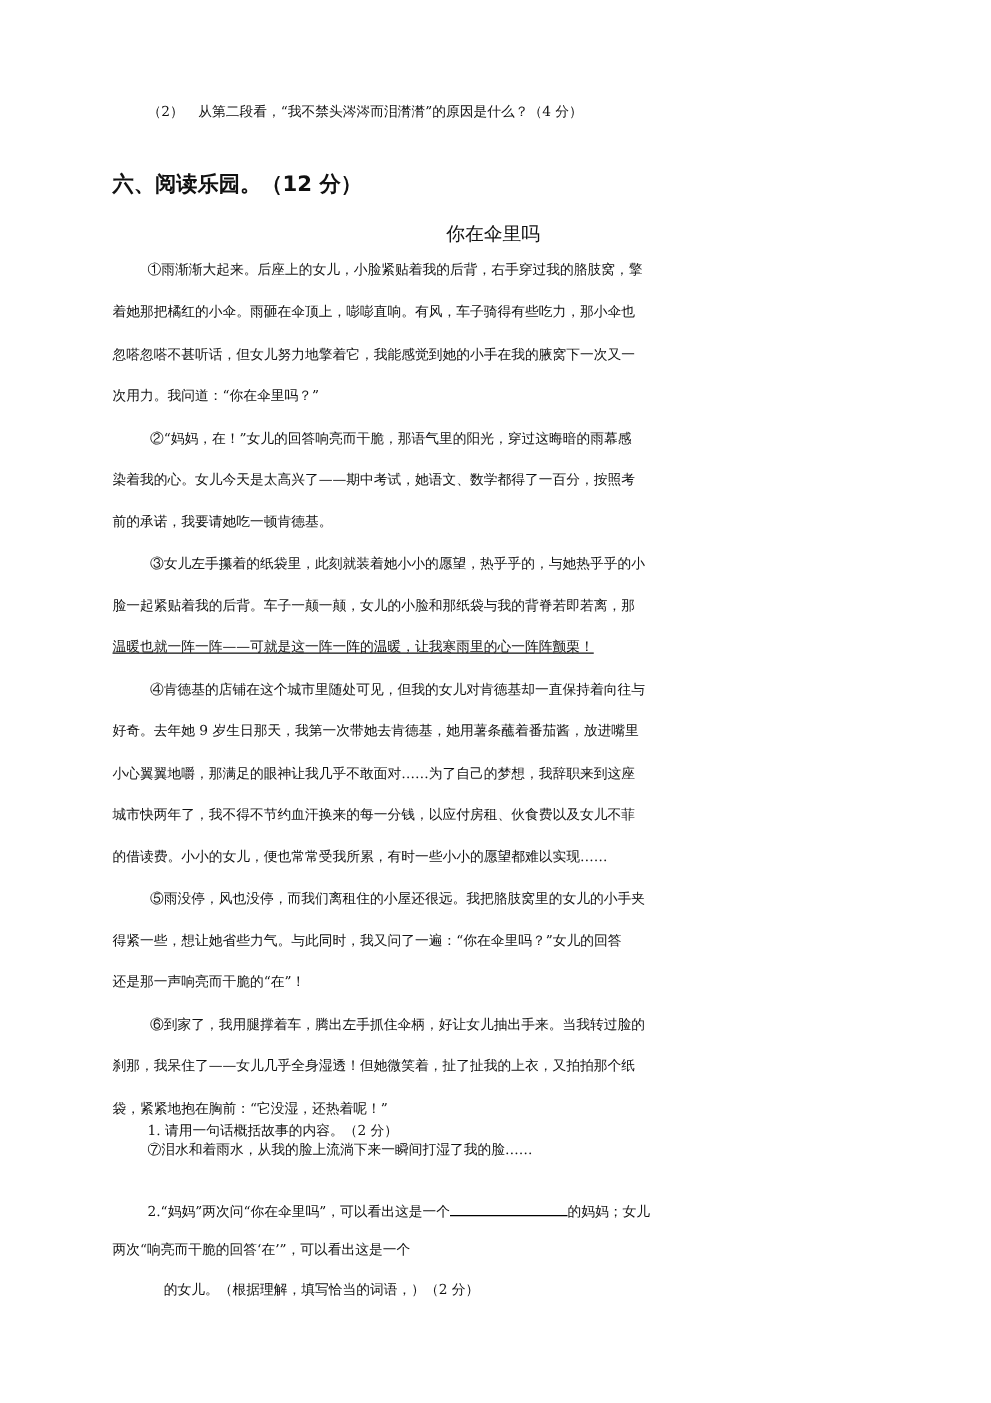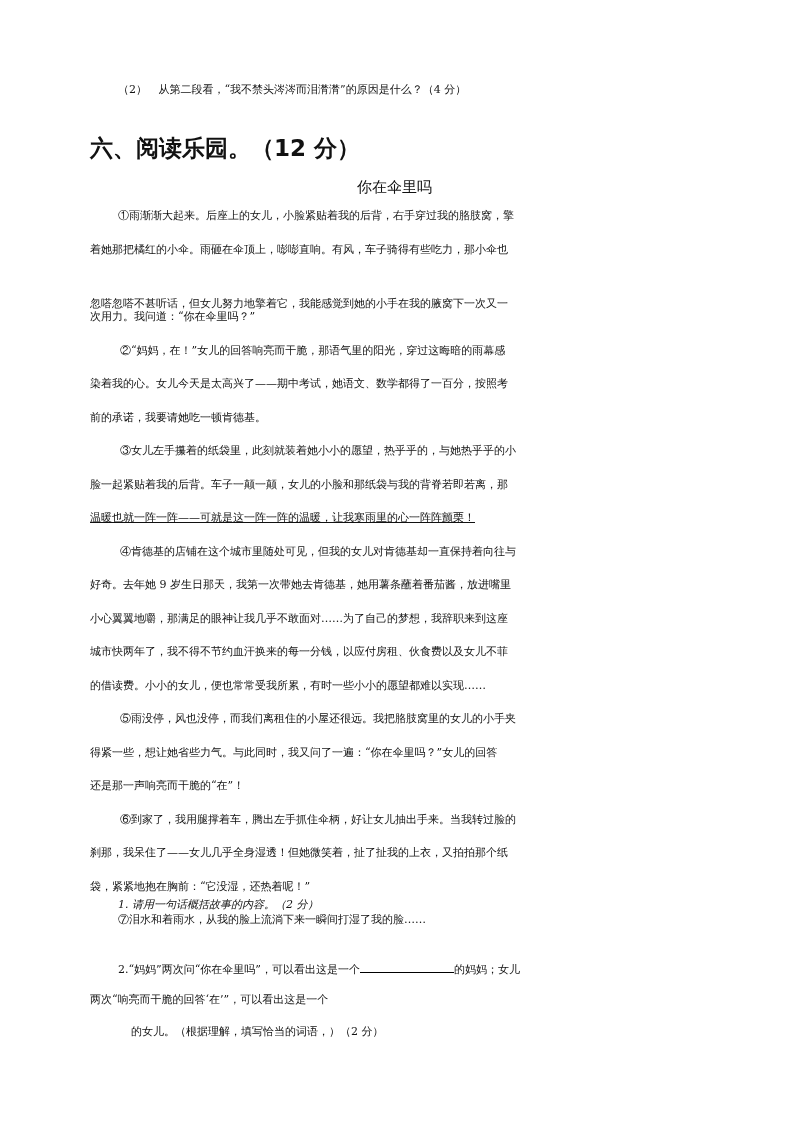--- a/index.html
+++ b/index.html
@@ -1,56 +1,56 @@
 <!DOCTYPE html>
 <html><head>
 <meta charset="utf-8">
 <style>
   html, body { margin: 0; padding: 0; background: #ffffff; }
   body { width: 793px; height: 1122px; position: relative; overflow: hidden;
          font-family: "DejaVu Serif", "Liberation Serif", serif; color: #111; }
   .line { position: absolute; white-space: nowrap; font-size: 11px; line-height: 20px; }
-  .heading { font-family: "DejaVu Sans", "Liberation Sans", sans-serif; font-weight: bold; font-size: 23px; text-align: right; }
+  .heading { font-family: "DejaVu Sans", "Liberation Sans", sans-serif; font-weight: bold; font-size: 17px; text-align: right; }
   .title { font-size: 15px; }
   .blank { display: inline-block; width: 94px; border-bottom: 1px solid #000; height: 14px; vertical-align: baseline; }
 </style>
 </head>
 <body>
 
 <div class="line" style="left:118px; top:80px;">
   <span>（2）</span>
   <span style="margin-left:8px;">从第二段看，“我不禁头涔涔而泪潸潸”的原因是什么？（4 分）</span>
 </div>
 
 <div class="line heading" style="left:90px; top:138px;">六、阅读乐园。（12 分）</div>
 
 <div class="line title" style="left:357px; top:177px;">你在伞里吗</div>
 
 <div class="line" style="left:118px; top:206px;">①雨渐渐大起来。后座上的女儿，小脸紧贴着我的后背，右手穿过我的胳肢窝，擎</div>
 <div class="line" style="left:90px; top:240px;">着她那把橘红的小伞。雨砸在伞顶上，嘭嘭直响。有风，车子骑得有些吃力，那小伞也</div>
-<div class="line" style="left:90px; top:274px;margin-top:20px;">忽嗒忽嗒不甚听话，但女儿努力地擎着它，我能感觉到她的小手在我的腋窝下一次又一</div>
+<div class="line" style="left:90px; top:274px;">忽嗒忽嗒不甚听话，但女儿努力地擎着它，我能感觉到她的小手在我的腋窝下一次又一</div>
 <div class="line" style="left:90px; top:307px;">次用力。我问道：“你在伞里吗？”</div>
 <div class="line" style="left:120px; top:341px;">②“妈妈，在！”女儿的回答响亮而干脆，那语气里的阳光，穿过这晦暗的雨幕感</div>
 <div class="line" style="left:90px; top:374px;">染着我的心。女儿今天是太高兴了——期中考试，她语文、数学都得了一百分，按照考</div>
 <div class="line" style="left:90px; top:408px;">前的承诺，我要请她吃一顿肯德基。</div>
 <div class="line" style="left:120px; top:441px;">③女儿左手攥着的纸袋里，此刻就装着她小小的愿望，热乎乎的，与她热乎乎的小</div>
 <div class="line" style="left:90px; top:475px;">脸一起紧贴着我的后背。车子一颠一颠，女儿的小脸和那纸袋与我的背脊若即若离，那</div>
 <div class="line" style="left:90px; top:508px;text-decoration:underline;">温暖也就一阵一阵——可就是这一阵一阵的温暖，让我寒雨里的心一阵阵颤栗！</div>
 <div class="line" style="left:120px; top:542px;">④肯德基的店铺在这个城市里随处可见，但我的女儿对肯德基却一直保持着向往与</div>
 <div class="line" style="left:90px; top:575px;">好奇。去年她 9 岁生日那天，我第一次带她去肯德基，她用薯条蘸着番茄酱，放进嘴里</div>
 <div class="line" style="left:90px; top:609px;">小心翼翼地嚼，那满足的眼神让我几乎不敢面对……为了自己的梦想，我辞职来到这座</div>
 <div class="line" style="left:90px; top:642px;">城市快两年了，我不得不节约血汗换来的每一分钱，以应付房租、伙食费以及女儿不菲</div>
 <div class="line" style="left:90px; top:676px;">的借读费。小小的女儿，便也常常受我所累，有时一些小小的愿望都难以实现……</div>
 <div class="line" style="left:120px; top:709px;">⑤雨没停，风也没停，而我们离租住的小屋还很远。我把胳肢窝里的女儿的小手夹</div>
 <div class="line" style="left:90px; top:743px;">得紧一些，想让她省些力气。与此同时，我又问了一遍：“你在伞里吗？”女儿的回答</div>
 <div class="line" style="left:90px; top:776px;">还是那一声响亮而干脆的“在”！</div>
 <div class="line" style="left:120px; top:810px;">⑥到家了，我用腿撑着车，腾出左手抓住伞柄，好让女儿抽出手来。当我转过脸的</div>
 <div class="line" style="left:90px; top:843px;">刹那，我呆住了——女儿几乎全身湿透！但她微笑着，扯了扯我的上衣，又拍拍那个纸</div>
 <div class="line" style="left:90px; top:877px;">袋，紧紧地抱在胸前：“它没湿，还热着呢！”</div>
 <div class="line" style="left:118px; top:910px;">⑦泪水和着雨水，从我的脸上流淌下来一瞬间打湿了我的脸……</div>
 
-<div class="line" style="left:118px; top:895px;font-style:italic;">1. 请用一句话概括故事的内容。（2 分）</div>
+<div class="line" style="left:118px; top:895px;">1. 请用一句话概括故事的内容。（2 分）</div>
 
 <div class="line" style="left:118px; top:958px;">
   <span>2.“妈妈”两次问“你在伞里吗”，可以看出这是一个</span><span class="blank"></span><span>的妈妈；女儿</span>
 </div>
 <div class="line" style="left:90px; top:990px;">两次“响亮而干脆的回答‘在’”，可以看出这是一个</div>
 <div class="line" style="left:131px; top:1022px;">的女儿。（根据理解，填写恰当的词语，）（2 分）</div>
 
 </body></html>

